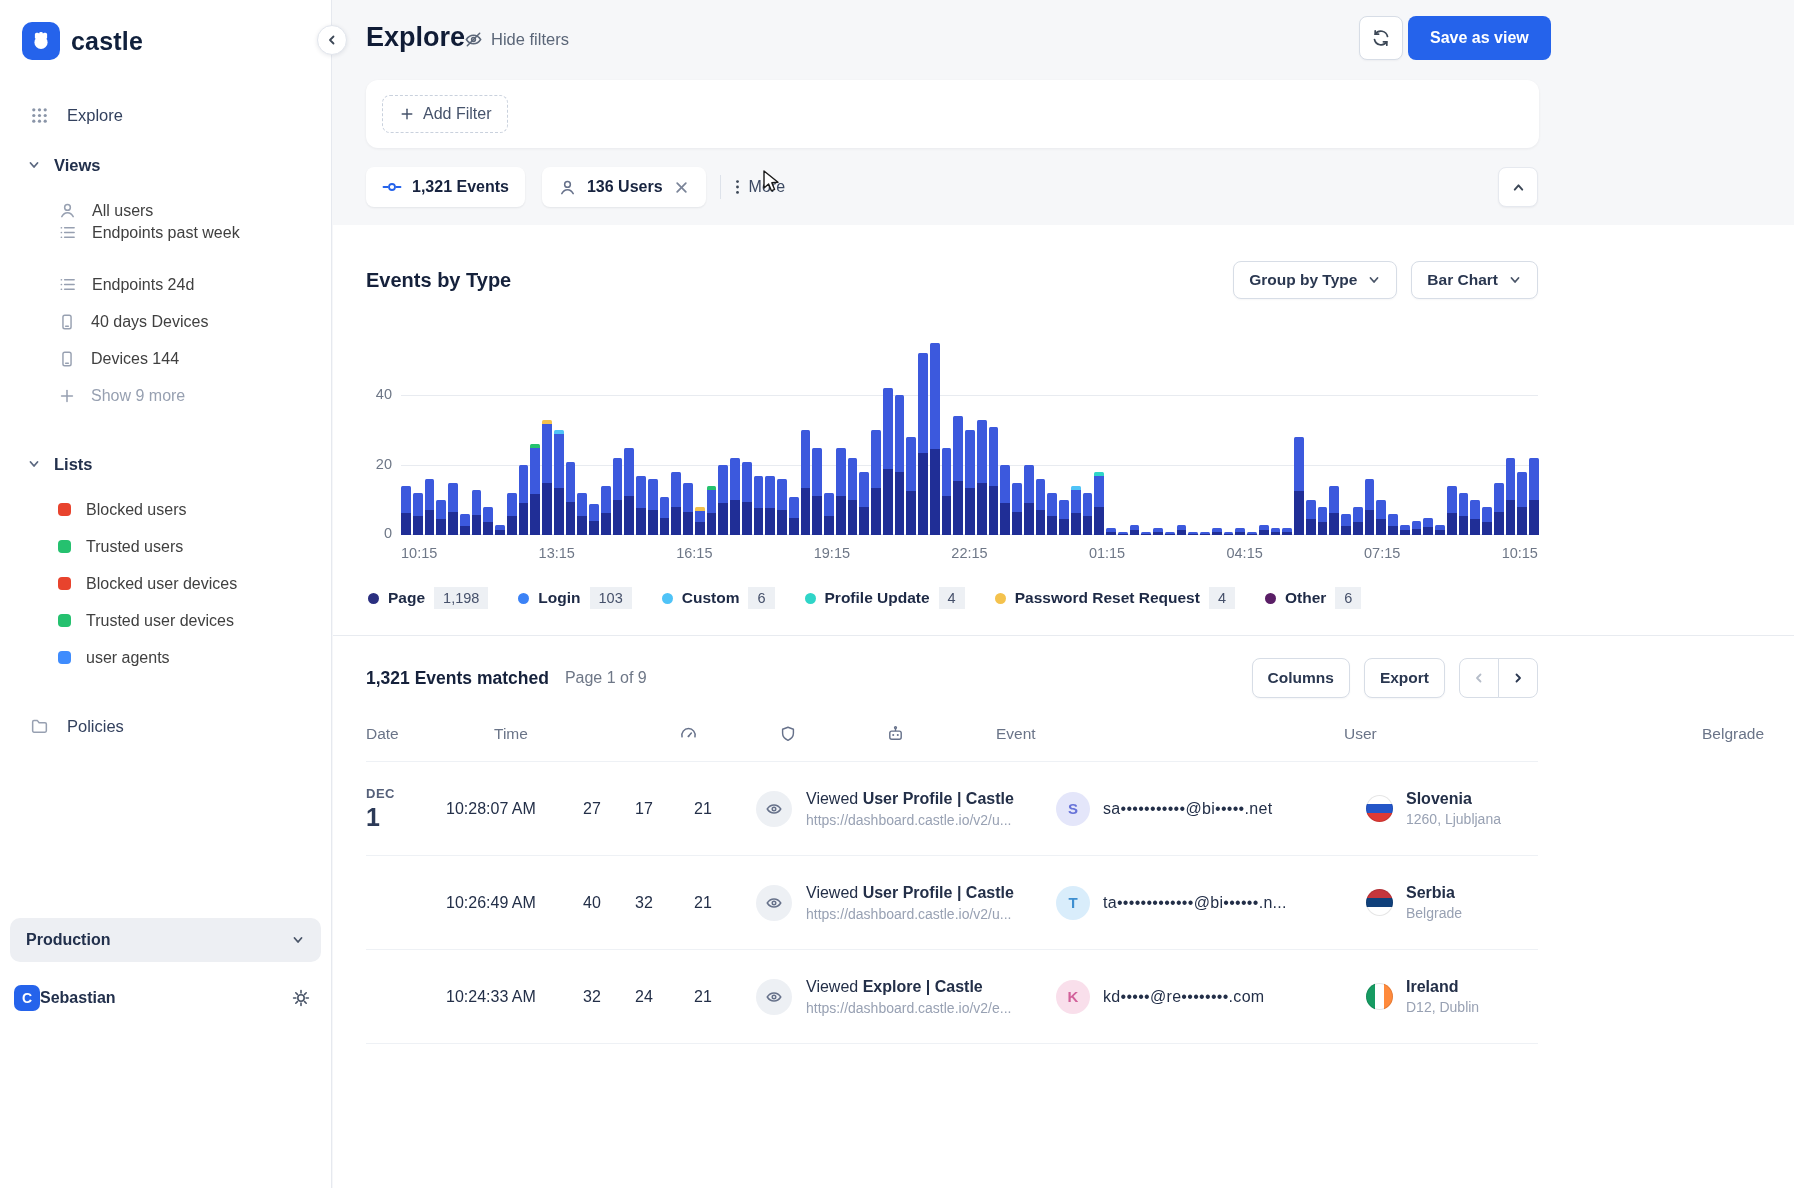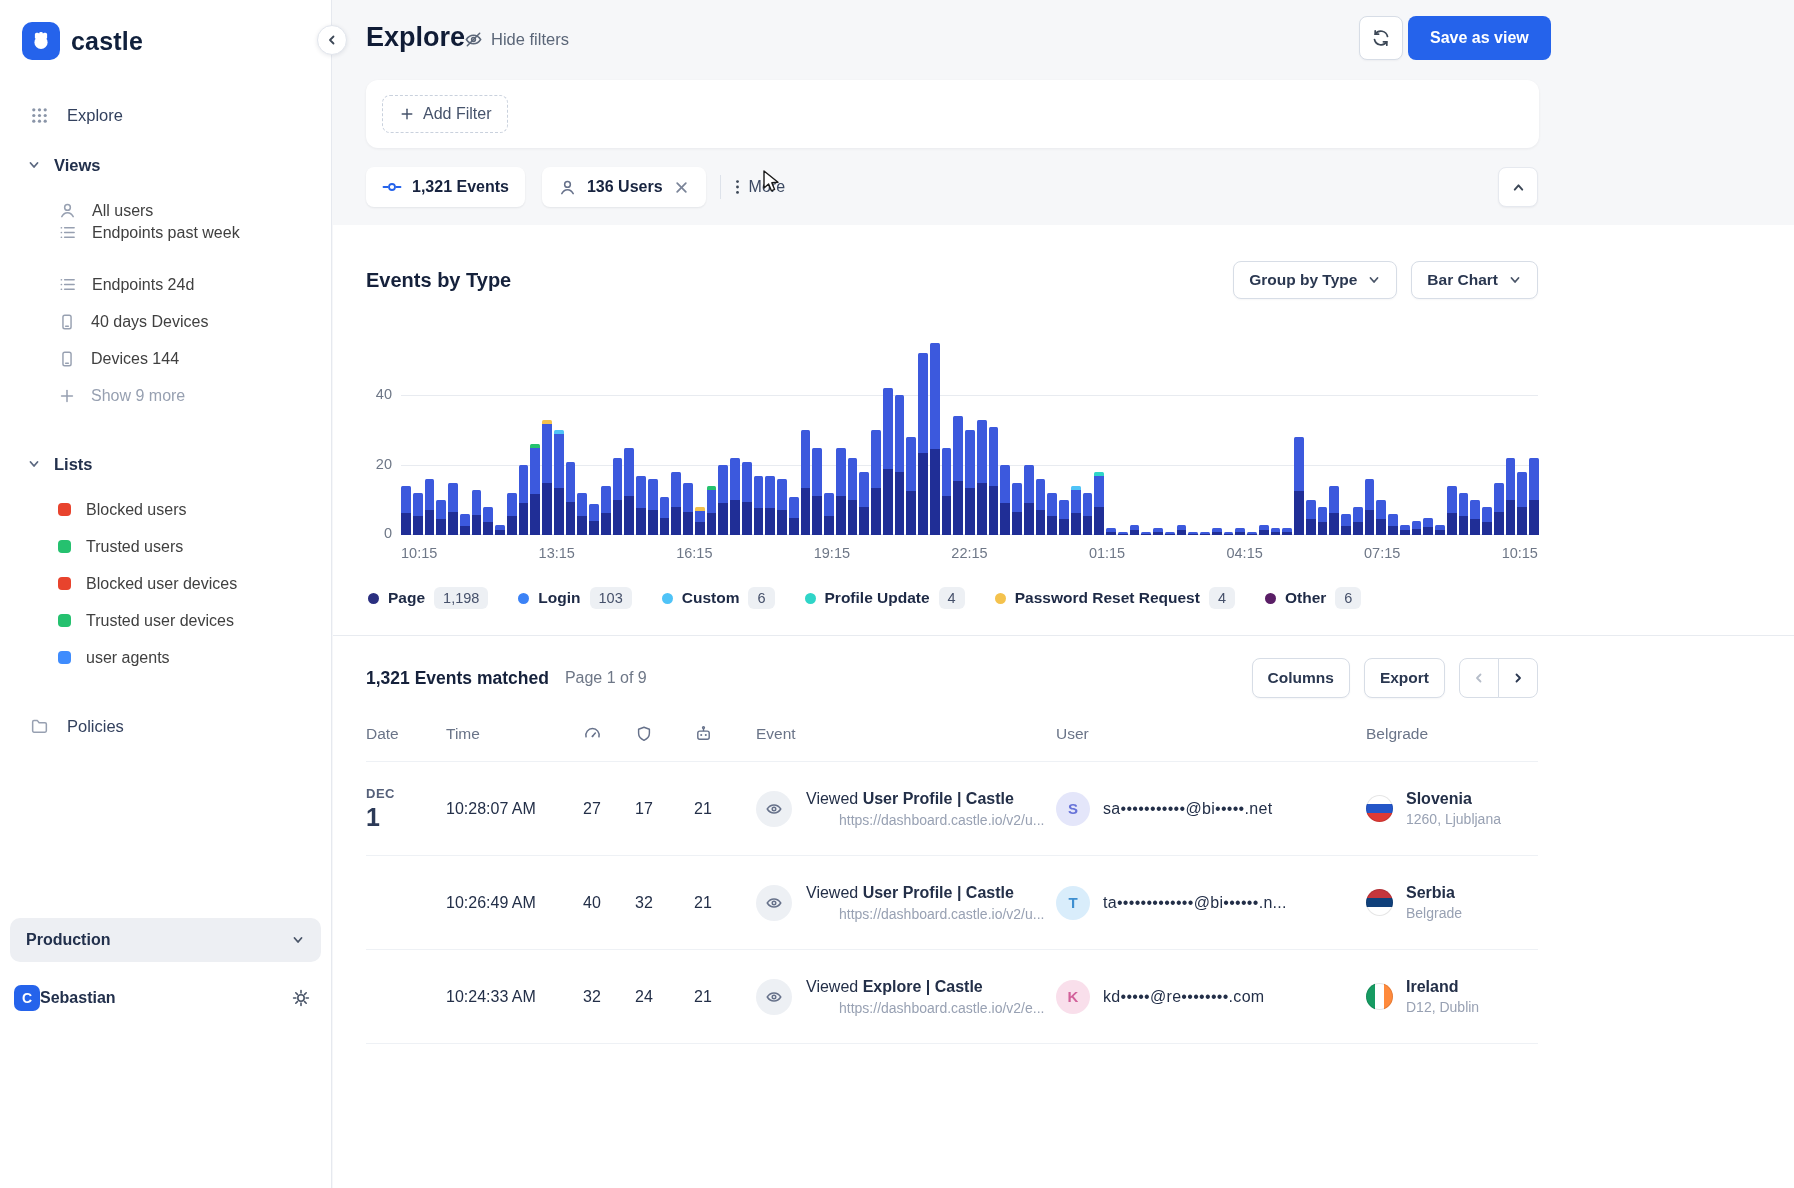--- a/index.html
+++ b/index.html
@@ -65,50 +65,50 @@
   .gridline { position:absolute; left:0; right:0; height:1px; background:#e8ebf0; }
   .axisline { position:absolute; left:0; right:0; bottom:0; height:1px; background:#dfe3ea; }
   .ytick { position:absolute; left:-37px; width:28px; text-align:right; font-size:14.5px; color:#6e7787; }
   #bars { position:absolute; inset:0; display:flex; align-items:flex-end; gap:2px; }
   .bar { flex:1; display:flex; flex-direction:column; border-radius:1.5px 1.5px 0 0; overflow:hidden; cursor:pointer; }
   #xticks { display:flex; justify-content:space-between; margin:10px 0 0 35px; font-size:14.5px; color:#6e7787; }
   #legend { display:flex; align-items:center; gap:30px; margin:26px 0 0 2px; }
   .legend-item { display:flex; align-items:center; gap:9px; cursor:pointer; }
   .legend-dot { width:11px; height:11px; border-radius:50%; }
   .legend-lbl { font-size:15.5px; font-weight:600; color:#1d2945; }
-  .legend-badge { background:#edf0f4; border-radius:6px; padding:3px 9px; font-size:14.5px; color:#45506a; }
+  .legend-badge { background:#edf0f4; border-radius:0; padding:3px 9px; font-size:14.5px; color:#45506a; }
   #section-divider { height:1px; background:#e8ebf0; margin:26px -256px 0 -33px; }
 
   
   #results-header { display:flex; align-items:center; margin-top:22px; height:40px; }
   #matched { font-size:17.5px; font-weight:700; color:#15213b; }
   #page-info { font-size:16px; color:#6e7787; margin-left:16px; }
   #results-header .spacer { flex:1; }
   .btn-outline.tbl { height:40px; margin-left:14px; }
   #pager { display:flex; margin-left:14px; }
   .pager-btn { width:40px; height:40px; background:#fff; border:1px solid #d7dde6; display:flex; align-items:center; justify-content:center; cursor:pointer; }
   .pager-btn.first { border-radius:8px 0 0 8px; }
   .pager-btn.last { border-radius:0 8px 8px 0; margin-left:-1px; }
   #table { margin-top:20px; }
   .tgrid { display:grid; grid-template-columns:80px 120px 52px 52px 66px 300px 310px 1fr; align-items:center; }
-  #thead { padding:6px 0 18px 0; }
+  #thead { padding:6px 0 18px 0;gap:48px; }
   #thead .th { font-size:15.5px; font-weight:500; color:#6a7488; }
   #thead .th.c { display:flex; justify-content:center; }
   .pad20 { padding-left:20px; }
   .trow { border-top:1px solid #eef1f5; height:94px; cursor:pointer; }
   .date-cell { display:flex; flex-direction:column; gap:2px; }
   .date-month { font-size:13px; font-weight:700; color:#55607a; letter-spacing:.5px; }
   .date-day { font-size:25px; font-weight:600; color:#2c3a57; }
   .time-cell { font-size:16px; color:#232f48; }
   .score { font-size:16px; color:#232f48; text-align:center; }
   .event-cell { display:flex; align-items:center; gap:14px; }
   .event-icon-wrap { width:36px; height:36px; border-radius:50%; background:#edf0f4; display:flex; align-items:center; justify-content:center; flex:none; }
   .event-line1 { font-size:16px; color:#232f48; }
   .event-line1 b { font-weight:700; }
-  .event-url { font-size:14px; color:#98a1b3; margin-top:4px;margin-left:33px; }
+  .event-url { font-size:14px; color:#98a1b3; margin-top:4px; }
   .user-cell { display:flex; align-items:center; gap:13px; }
   .avatar { width:34px; height:34px; border-radius:50%; display:flex; align-items:center; justify-content:center; font-size:15px; font-weight:700; flex:none; }
   .user-email { font-size:16px; color:#232f48; letter-spacing:.3px; }
   .loc-cell { display:flex; align-items:center; gap:13px; }
   .flag { width:27px; height:27px; border-radius:50%; flex:none; box-shadow:inset 0 0 0 1px rgba(0,0,0,.10); }
   [data-flag="slovenia"] { background:linear-gradient(to bottom,#ffffff 33%,#2456c8 33% 66%,#de3a35 66%); }
   [data-flag="serbia"]   { background:linear-gradient(to bottom,#c6363c 33%,#10407a 33% 66%,#ffffff 66%); }
   [data-flag="ireland"]  { background:linear-gradient(to right,#169b62 33%,#ffffff 33% 66%,#ff8a3c 66%); }
   .loc-name { font-size:16px; font-weight:700; color:#232f48; }
   .loc-sub { font-size:14px; color:#98a1b3; margin-top:3px; }

